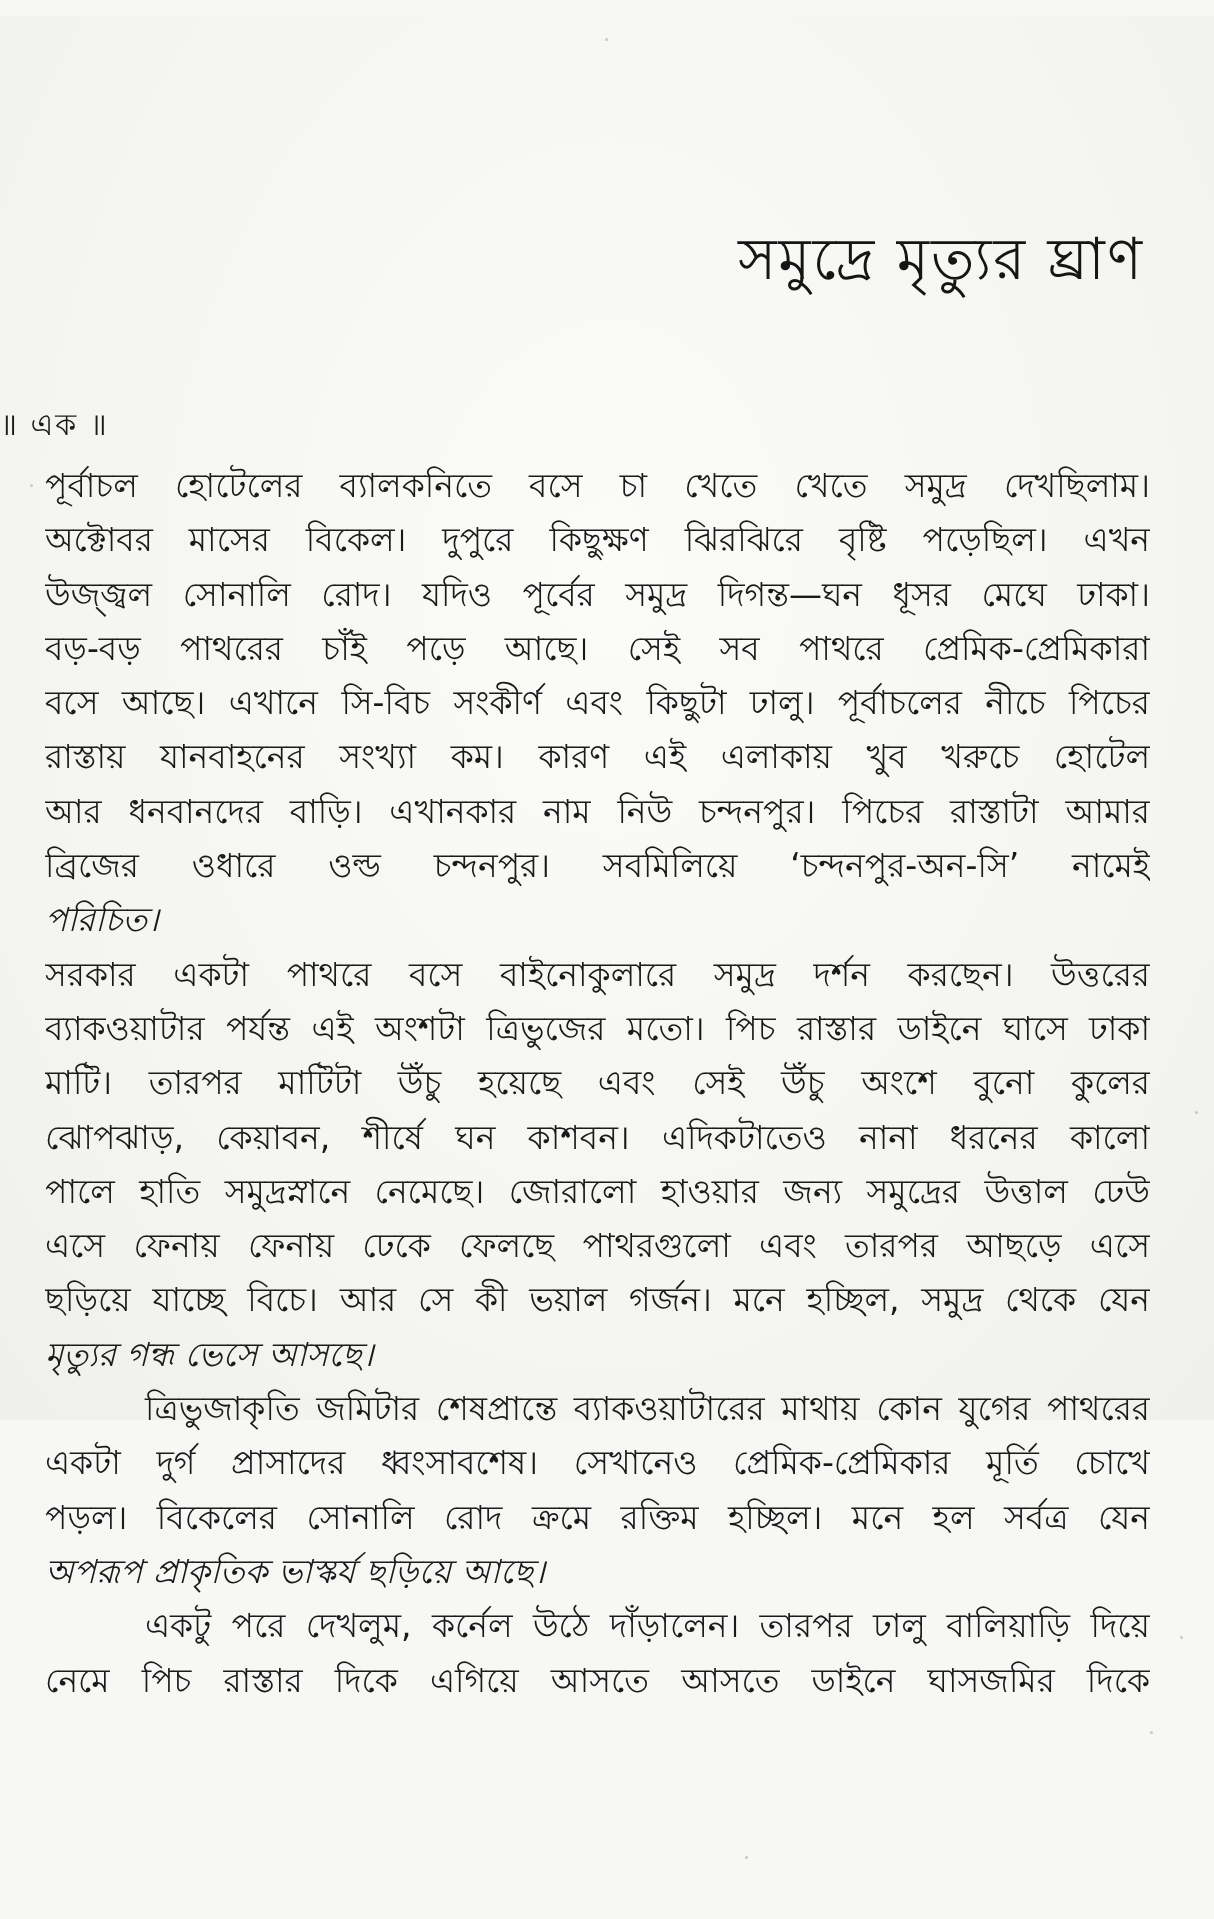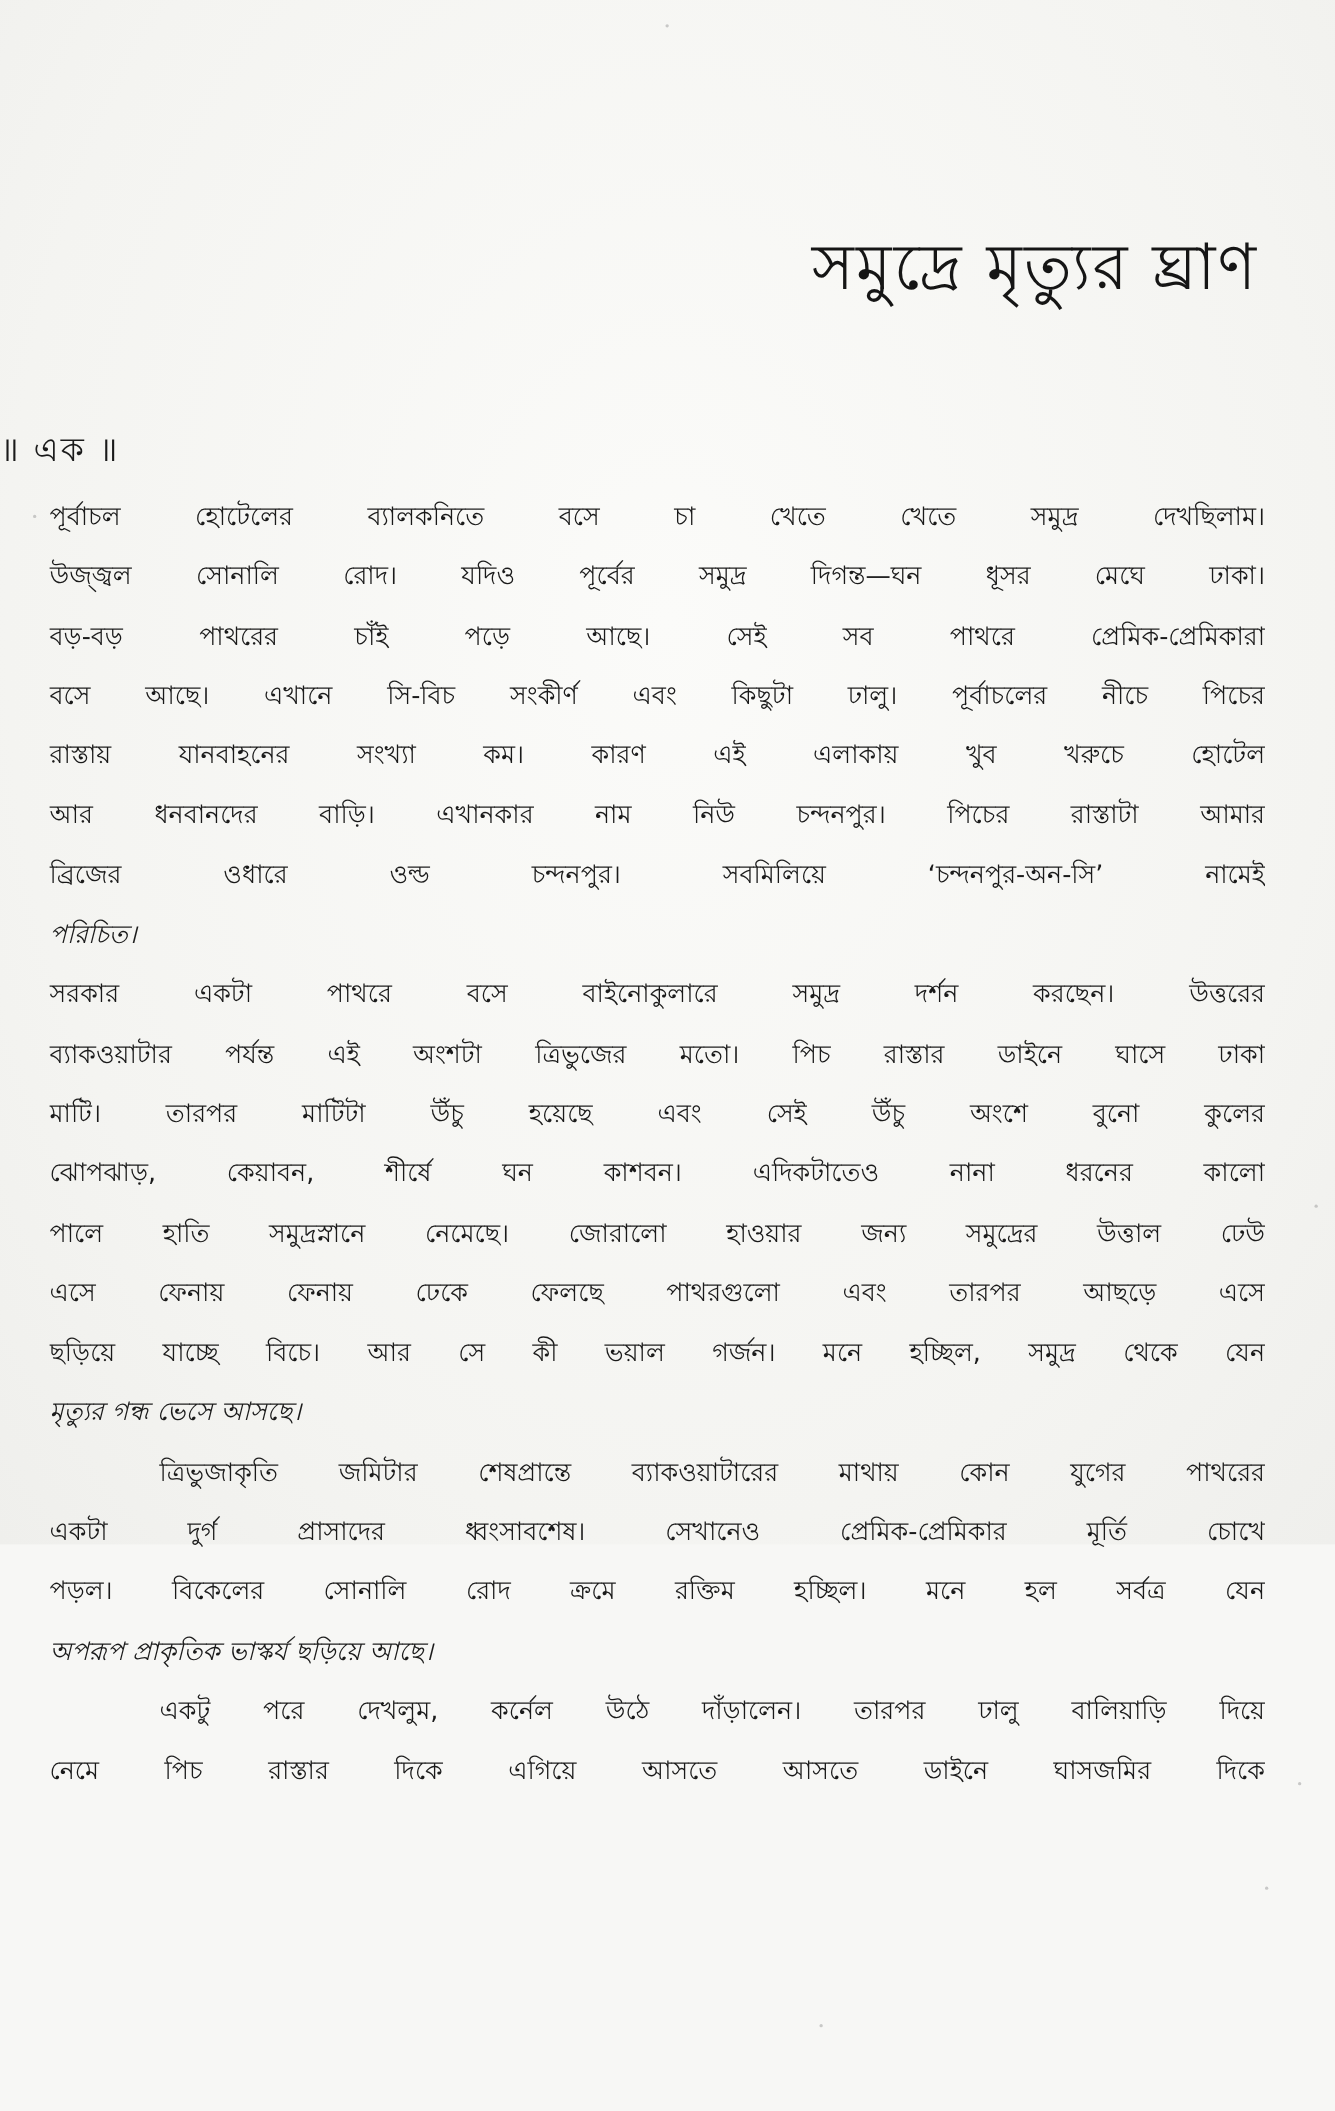--- a/index.html
+++ b/index.html
@@ -7,21 +7,21 @@
     width: 1214px;
     height: 1919px;
     background: #f7f7f5;
     color: #1a1a1a;
     font-family: "DejaVu Sans", "Liberation Sans", sans-serif;
     position: relative;
     overflow: hidden;
   }
   .page {
     position: absolute;
-    left: 0; top: 0;
+    left: 0; top: 16px;
     width: 1214px; height: 1404px;
     background: radial-gradient(ellipse at 50% 40%, #fbfbf9 0%, #f4f4f1 70%, #efefec 100%);
   }
   .title {
     position: absolute;
     right: 70px;
     top: 160px;
     font-size: 58px;
     font-weight: normal;
     letter-spacing: 2px;
@@ -39,21 +39,21 @@
   }
   .body {
     position: absolute;
     left: 45px;
     width: 1105px;
     top: 443px;
   }
   .line {
     height: 54.3px;
     line-height: 54px;
-    font-size: 23px;
+    font-size: 33px;
     white-space: nowrap;
     text-align: justify;
     text-align-last: justify;
     overflow: hidden;
   }
   .line.last { text-align-last: left; font-style: italic; }
   .line.indent { padding-left: 100px; }
   .dust {
     position: absolute;
     width: 3px; height: 3px;
@@ -68,20 +68,21 @@
 <div class="page">
 
   <h1 class="title">সমুদ্রে মৃত্যুর ঘ্রাণ</h1>
 
   <div class="chapter">॥ এক ॥</div>
 
   <div class="body">
 
     <div>
       <div class="line">পূর্বাচল হোটেলের ব্যালকনিতে বসে চা খেতে খেতে সমুদ্র দেখছিলাম।</div>
+      <div class="line">অক্টোবর মাসের বিকেল। দুপুরে কিছুক্ষণ ঝিরঝিরে বৃষ্টি পড়েছিল। এখন</div>
       <div class="line">উজ্জ্বল সোনালি রোদ। যদিও পূর্বের সমুদ্র দিগন্ত—ঘন ধূসর মেঘে ঢাকা।</div>
       <div class="line">বড়-বড় পাথরের চাঁই পড়ে আছে। সেই সব পাথরে প্রেমিক-প্রেমিকারা</div>
       <div class="line">বসে আছে। এখানে সি-বিচ সংকীর্ণ এবং কিছুটা ঢালু। পূর্বাচলের নীচে পিচের</div>
       <div class="line">রাস্তায় যানবাহনের সংখ্যা কম। কারণ এই এলাকায় খুব খরুচে হোটেল</div>
       <div class="line">আর ধনবানদের বাড়ি। এখানকার নাম নিউ চন্দনপুর। পিচের রাস্তাটা আমার</div>
       <div class="line">ব্রিজের ওধারে ওল্ড চন্দনপুর। সবমিলিয়ে ‘চন্দনপুর-অন-সি’ নামেই</div>
       <div class="line last">পরিচিত।</div>
     </div>
 
     <div>

